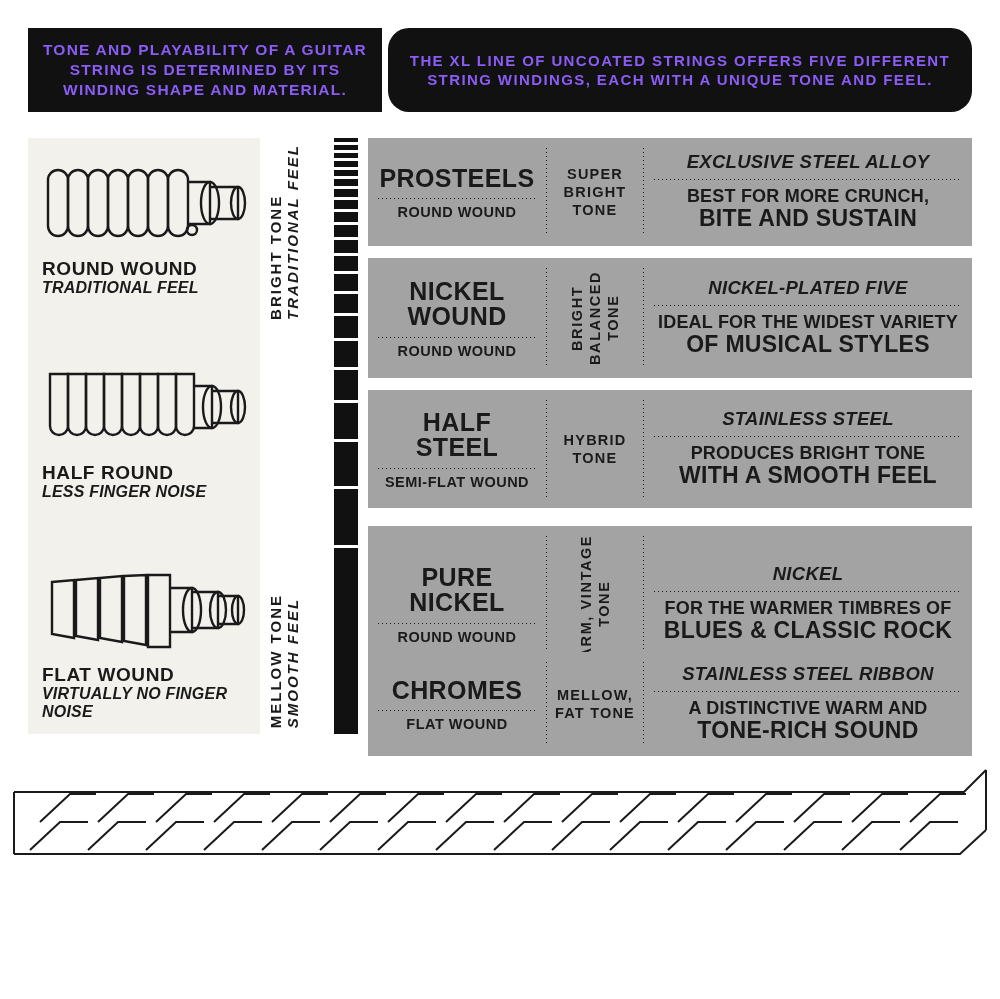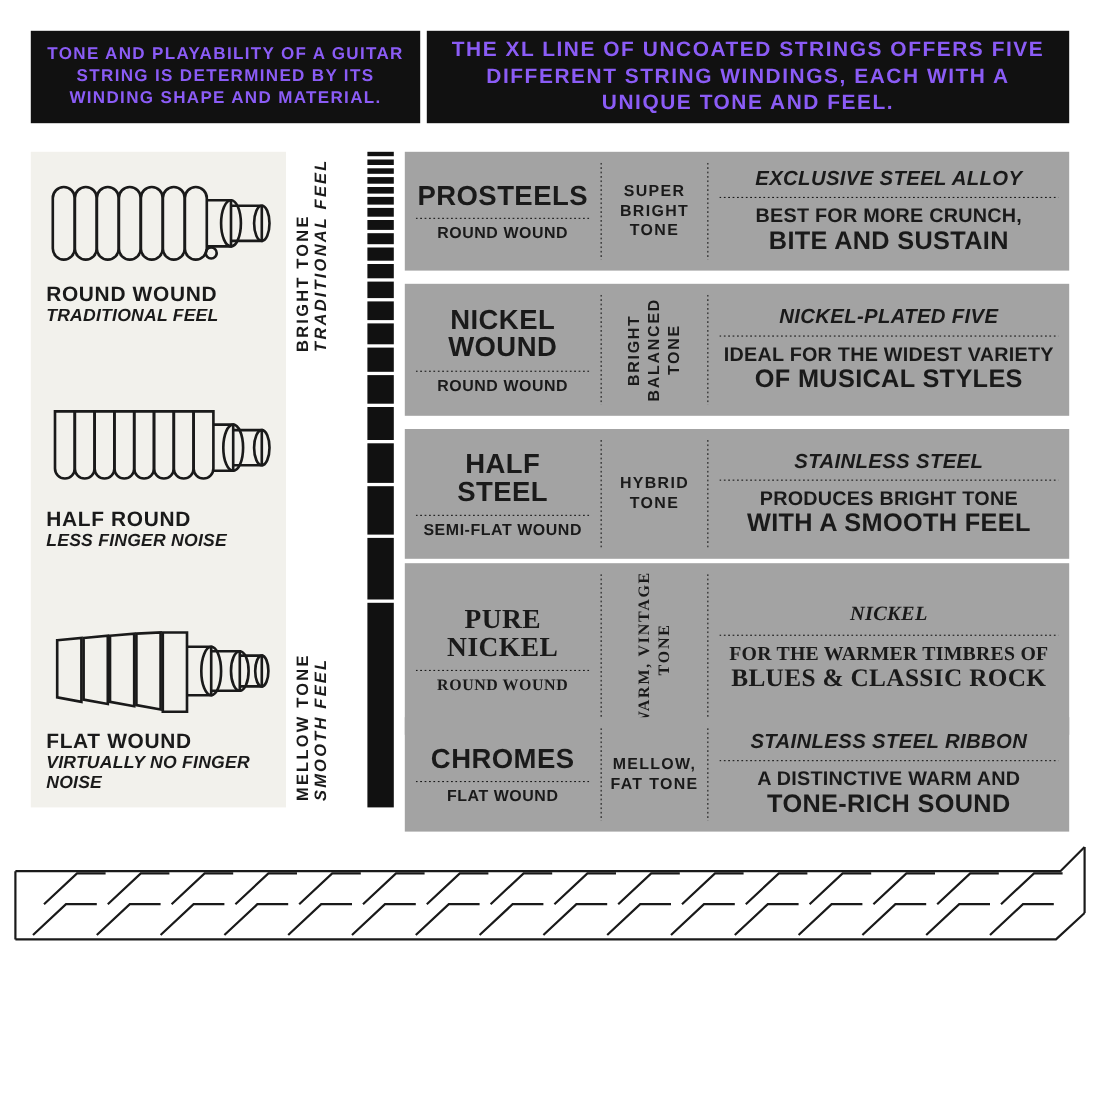--- a/index.html
+++ b/index.html
@@ -42,23 +42,24 @@
     letter-spacing: 1.2px;
     line-height: 1.28;
   }
   .hdr-left {
     width: 330px;
     font-size: 15.5px;
     padding: 6px 12px;
   }
   .hdr-right {
     flex: 1;
-    font-size: 19px;
+    font-size: 15px;
     padding: 6px 14px;
     letter-spacing: 1.4px;
+    border-radius: 21px;
   }
 
   
   .left-panel {
     position: absolute;
     left: 28px;
     top: 138px;
     width: 232px;
     height: 596px;
     background: #f2f1ec;
@@ -414,21 +415,21 @@
       <div class="cell-desc">
         <div class="desc-top">STAINLESS STEEL</div>
         <div class="dot-h"></div>
         <div class="desc-body">
           <span>PRODUCES BRIGHT TONE</span><br>
           <span class="big">WITH A SMOOTH FEEL</span>
         </div>
       </div>
     </div>
 
-    <div class="row" style="top:374px;height:156px;font-family:Liberation Serif, serif;">
+    <div class="row" style="top:388px;height:156px;">
       <div class="cell-name">
         <div class="name-main">PURE NICKEL</div>
         <div class="dot-h"></div>
         <div class="name-sub">ROUND WOUND</div>
       </div>
       <div class="dot-v"></div>
       <div class="cell-tone vertical">WARM, VINTAGE TONE</div>
       <div class="dot-v"></div>
       <div class="cell-desc">
         <div class="desc-top">NICKEL</div>

